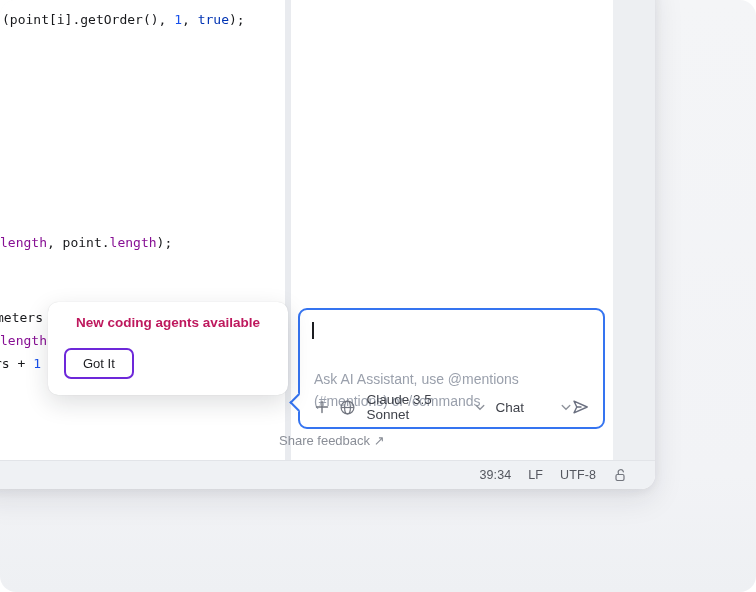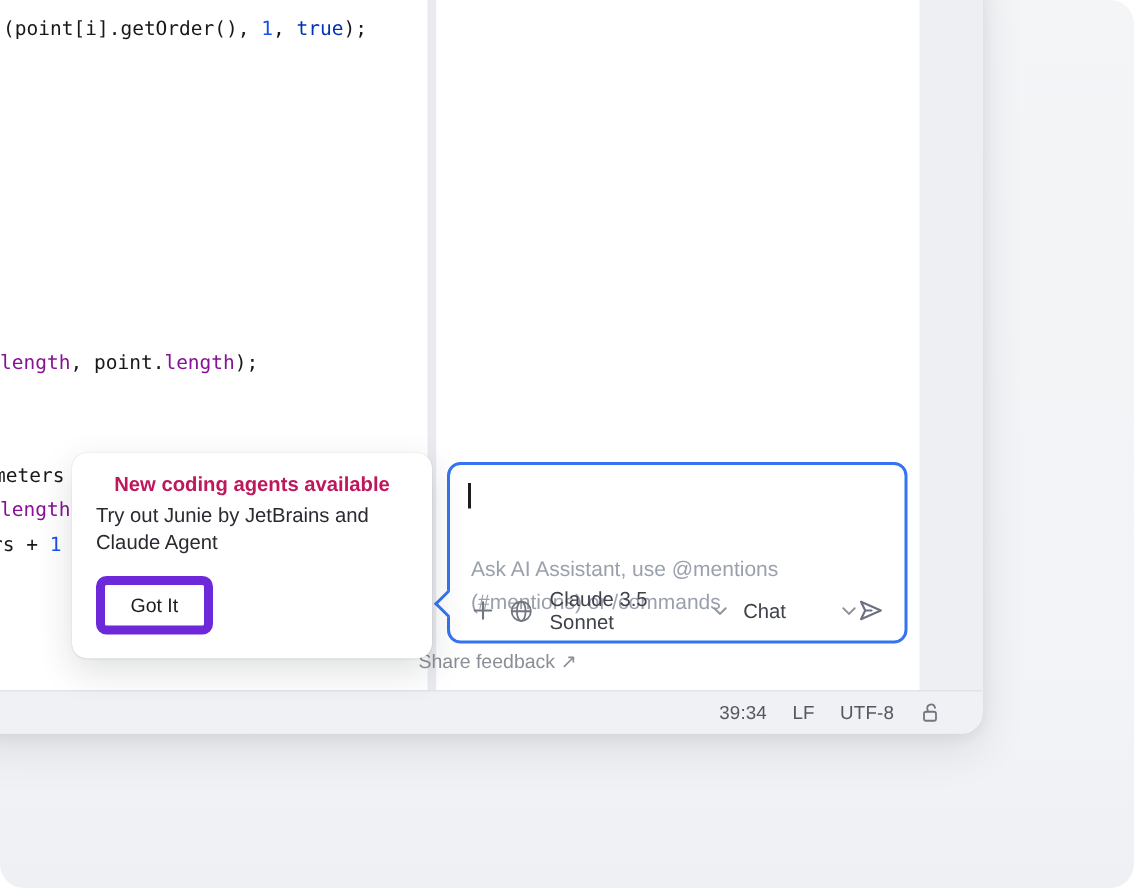--- a/index.html
+++ b/index.html
@@ -48,21 +48,21 @@
     position:absolute; left:48px; top:302px; width:240px;
     background:#ffffff; border-radius:10px;
     box-shadow:0 8px 24px rgba(20,25,35,0.14), 0 0 1px rgba(20,25,35,0.18);
     padding:13px 16px 16px 16px;
   }
   .popup-title { font-size:13.5px; font-weight:bold; color:#be185d; margin-bottom:5px;text-align:center; }
   .popup-body  { font-size:13.5px; color:#2a2b30; line-height:18px; width:200px; }
   .popup-btn {
     margin-top:13px; display:inline-block;
     font-family:"Liberation Sans", sans-serif; font-size:13px; color:#1b1c1f;
-    background:#fff; border:6px solid #6d28d9; border-radius:7px;
+    background:#fff; border:2px solid #6d28d9; border-radius:7px;
     padding:6px 17px; cursor:pointer;
   }
 
   
   .ai-input {
     position:absolute; left:298px; top:308px; width:307px; height:121px;
     background:#ffffff; border:2px solid #3574f0; border-radius:9px;
   }
   .ai-input .tail {
     position:absolute; left:-8px; top:86px; width:13px; height:13px;
@@ -167,17 +167,16 @@
           <path d="M5.8 9 H10" stroke-linecap="round"></path>
         </svg>
       </span>
     </div>
   </div>
 
   <div class="feedback">Share feedback ↗</div>
 
   <div class="popup">
     <div class="popup-title">New coding agents available</div>
-    <div class="popup-body">Try out Junie by JetBrains and Claude Agent</div>
     <div class="popup-btn">Got It</div>
   </div>
 
 </div>
 
 </body></html>

